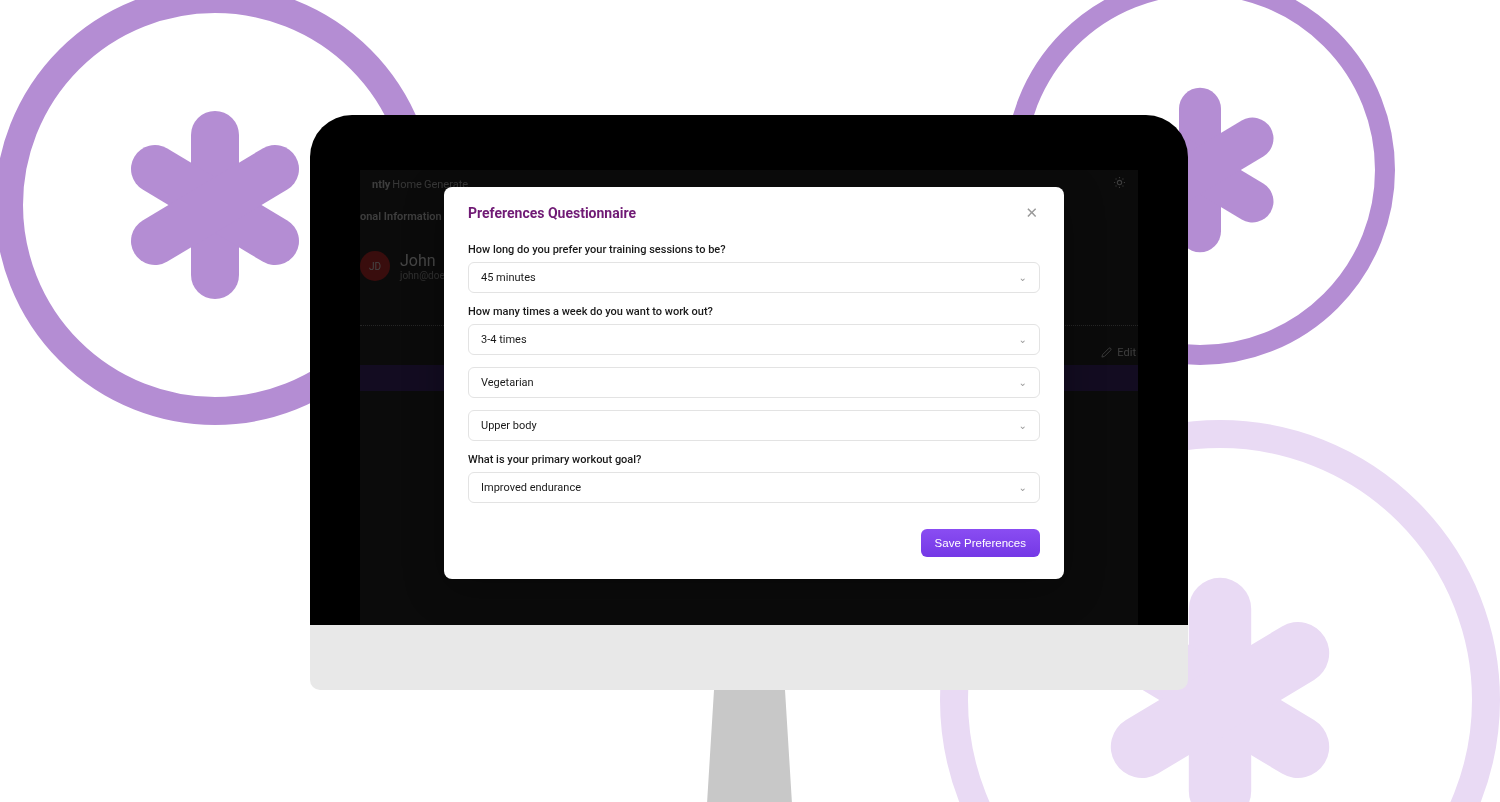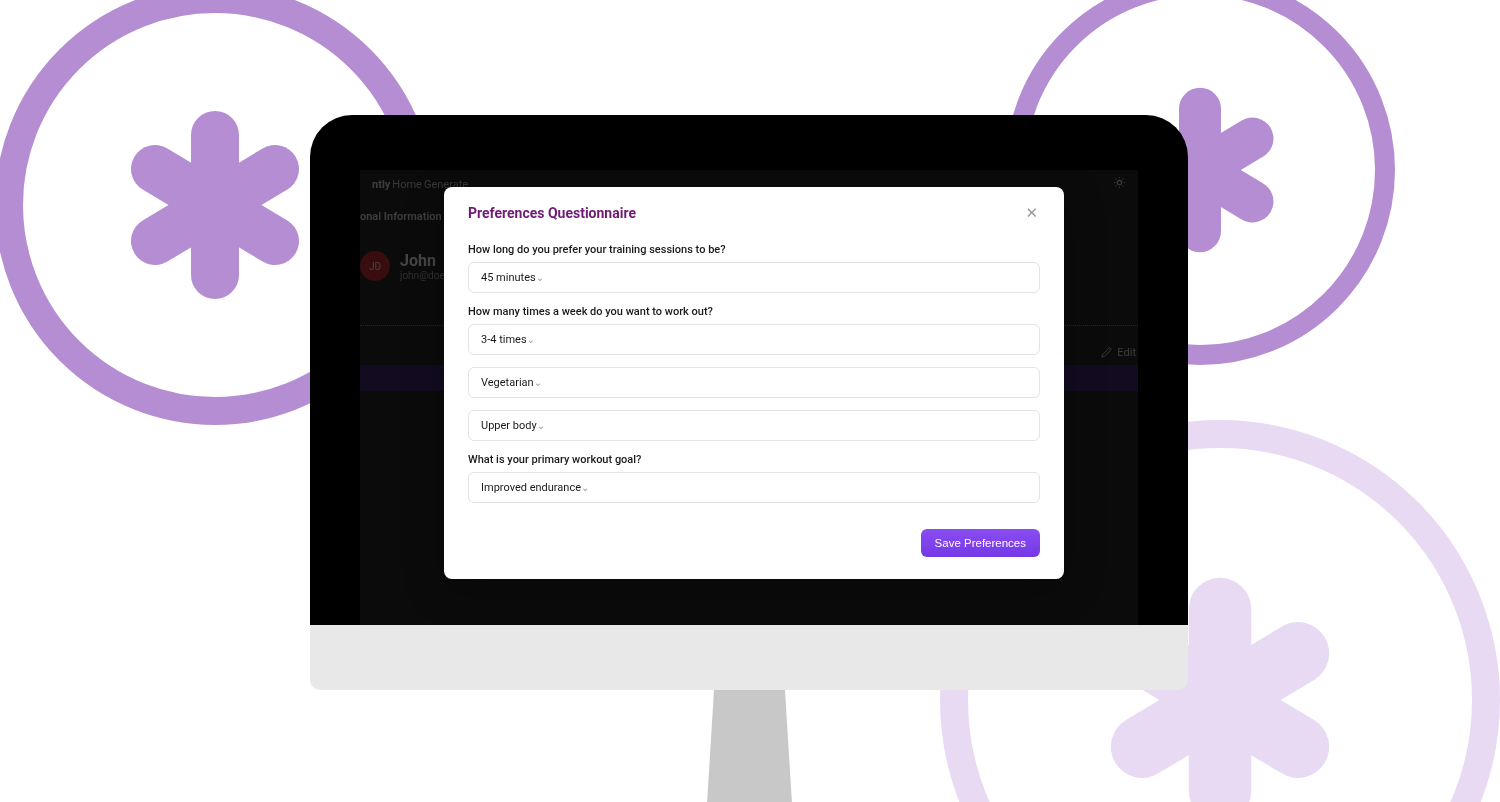--- a/index.html
+++ b/index.html
@@ -139,21 +139,21 @@
       background: #7f1d1d;
       display: flex;
       align-items: center;
       justify-content: center;
       font-size: 10px;
       color: #999;
     }
 
     .profile-name {
       font-size: 16px;
-      font-weight: 700;
+      font-weight: 400;
       color: #999;
     }
 
     .profile-email {
       font-size: 10px;
       color: #6a6a6a;
     }
 
     .dotted-divider {
       border-top: 1px dotted #555;
@@ -227,20 +227,21 @@
     .form-select {
       position: relative;
       width: 100%;
       border: 1px solid #e3e3e3;
       border-radius: 6px;
       padding: 8px 12px;
       font-size: 11px;
       color: #1a1a1a;
       background: #fff;
       display: flex;
+      justify-content: space-between;
       align-items: center;
       cursor: pointer;
     }
 
     .form-select .chevron {
       color: #9a9a9a;
       font-size: 10px;
     }
 
     .modal-footer {

